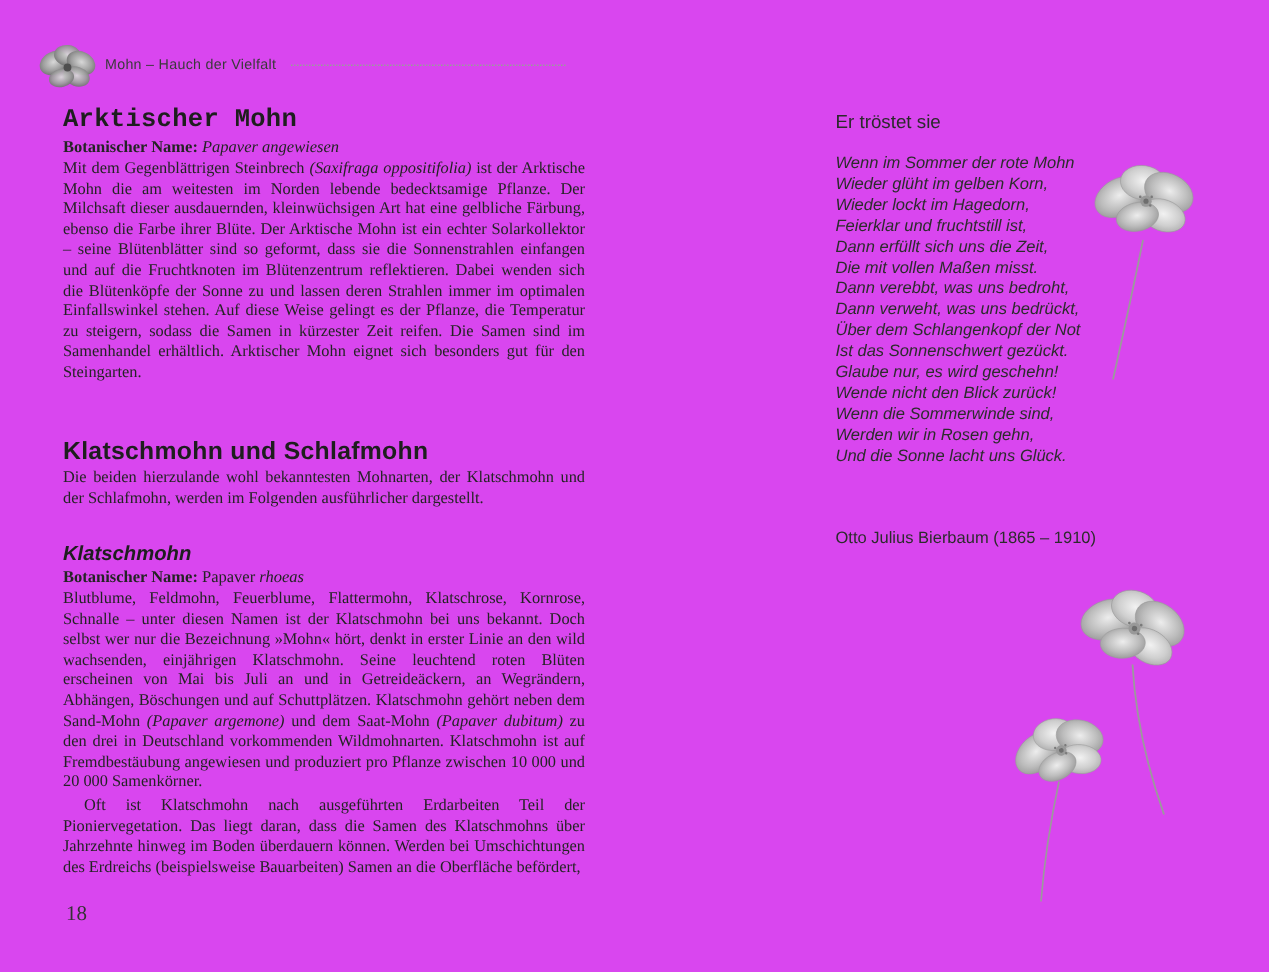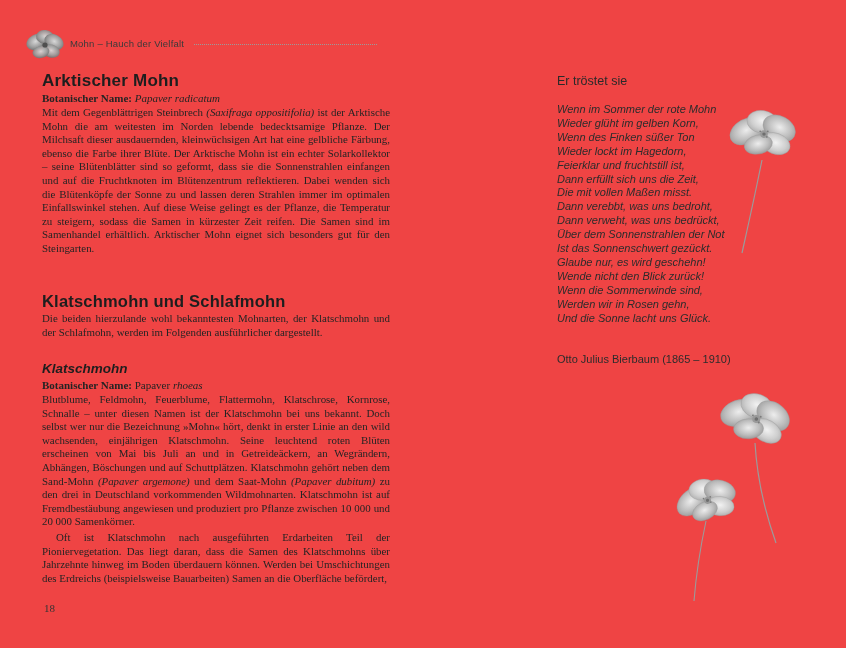--- a/index.html
+++ b/index.html
@@ -1,32 +1,32 @@
 <!DOCTYPE html>
 <html><head>
 <meta charset="utf-8">
 <style>
   html,body{margin:0;padding:0;background:#ffffff;}
   .page{
-    position:relative;width:846px;height:648px;background:#ef4444;overflow:hidden;
+    position:relative;width:846px;height:648px;background:#d946ef;overflow:hidden;
     font-family:"Liberation Serif",serif;color:#242424;
   }
   .it{font-style:italic;}
   .bd{font-weight:bold;}
   
   .runhead{
     position:absolute;left:70px;top:38px;width:307px;display:flex;align-items:baseline;
     font-family:"Liberation Sans",sans-serif;font-size:9.5px;color:#3a3a3a;letter-spacing:.2px;
   }
   .runhead .leader{flex:1;margin-left:10px;border-bottom:1.5px dotted #9b9b9b;transform:translateY(-2px);}
   .hdr-icon{position:absolute;left:26px;top:28px;}
   
   .blk{position:absolute;left:42px;width:348px;}
   h1.sec{
-    margin:0;font-family:Liberation Sans, sans-serif;font-weight:700;color:#1e1e1e;
+    margin:0;font-family:Liberation Mono, monospace;font-weight:700;color:#1e1e1e;
     font-size:17px;line-height:1.1;letter-spacing:.2px;
   }
   h2.sec{
     margin:0;font-family:"Liberation Sans",sans-serif;font-weight:700;color:#1e1e1e;
     font-size:16.5px;line-height:1.1;letter-spacing:.2px;
   }
   h3.sub{
     margin:0;font-family:"Liberation Sans",sans-serif;font-weight:700;font-style:italic;
     color:#1e1e1e;font-size:13.5px;line-height:1.1;
   }
@@ -39,21 +39,21 @@
     font-size:12.5px;color:#2a2a2a;
   }
   .poem{
     position:absolute;left:557px;top:103px;width:190px;
     font-family:"Liberation Sans",sans-serif;font-size:11px;line-height:13.9px;color:#2c2c2c;font-style:italic;
   }
   .poem-author{
     position:absolute;left:557px;top:353px;font-family:"Liberation Sans",sans-serif;
     font-size:11px;color:#2c2c2c;text-align:right;
   }
-  .pagenum{position:absolute;left:44px;top:602px;font-size:11px;color:#333;}
+  .pagenum{position:absolute;left:44px;top:602px;font-size:14px;color:#333;}
   .flowers{position:absolute;left:0;top:0;pointer-events:none;}
 </style>
 </head>
 <body>
 
 <div class="page">
 
   <svg class="hdr-icon" width="40" height="36" viewBox="0 0 40 36">
     <defs>
       <radialGradient id="petalH" cx="50%" cy="45%" r="65%">
@@ -71,43 +71,42 @@
       <circle cx="0" cy="0" r="2.6" fill="#4f4f4f"></circle>
     </g>
   </svg>
 
   <div class="runhead">
     <span>Mohn – Hauch der Vielfalt</span>
     <span class="leader"></span>
   </div>
 
   <h1 class="sec blk" style="top:72px;">Arktischer Mohn</h1>
-  <div class="botname blk" style="top:92px;"><span class="bd">Botanischer Name:</span><span> </span><span class="it">Papaver radicatum</span></div>
+  <div class="botname blk" style="top:92px;"><span class="bd">Botanischer Name:</span><span> </span><span class="it">Papaver angewiesen</span></div>
   <div class="body-par blk" style="top:106px;"><span>Mit dem Gegenblättrigen Steinbrech </span><span class="it">(Saxifraga oppositifolia)</span><span> ist der Arktische Mohn die am weitesten im Norden lebende bedecktsamige Pflanze. Der Milchsaft dieser ausdauernden, kleinwüchsigen Art hat eine gelbliche Färbung, ebenso die Farbe ihrer Blüte. Der Arktische Mohn ist ein echter Solarkollektor – seine Blütenblätter sind so geformt, dass sie die Sonnenstrahlen einfangen und auf die Fruchtknoten im Blütenzentrum reflektieren. Dabei wenden sich die Blütenköpfe der Sonne zu und lassen deren Strahlen immer im optimalen Einfallswinkel stehen. Auf diese Weise gelingt es der Pflanze, die Temperatur zu steigern, sodass die Samen in kürzester Zeit reifen. Die Samen sind im Samenhandel erhältlich. Arktischer Mohn eignet sich besonders gut für den Steingarten.</span></div>
 
   <h2 class="sec blk" style="top:292px;">Klatschmohn und Schlafmohn</h2>
   <div class="body-par blk" style="top:312px;">Die beiden hierzulande wohl bekanntesten Mohnarten, der Klatschmohn und der Schlafmohn, werden im Folgenden ausführlicher dargestellt.</div>
 
   <h3 class="sub blk" style="top:362px;">Klatschmohn</h3>
   <div class="botname blk" style="top:379px;"><span class="bd">Botanischer Name:</span><span> Papaver </span><span class="it">rhoeas</span></div>
   <div class="body-par blk" style="top:393px;"><span>Blutblume, Feldmohn, Feuerblume, Flattermohn, Klatschrose, Kornrose, Schnalle – unter diesen Namen ist der Klatschmohn bei uns bekannt. Doch selbst wer nur die Bezeichnung »Mohn« hört, denkt in erster Linie an den wild wachsenden, einjährigen Klatschmohn. Seine leuchtend roten Blüten erscheinen von Mai bis Juli an und in Getreideäckern, an Wegrändern, Abhängen, Böschungen und auf Schuttplätzen. Klatschmohn gehört neben dem Sand-Mohn </span><span class="it">(Papaver argemone)</span><span> und dem Saat-Mohn </span><span class="it">(Papaver dubitum)</span><span> zu den drei in Deutschland vorkommenden Wildmohnarten. Klatschmohn ist auf Fremdbestäubung angewiesen und produziert pro Pflanze zwischen 10&nbsp;000 und 20&nbsp;000 Samenkörner.</span></div>
   <div class="body-par indent blk" style="top:531px;">Oft ist Klatschmohn nach ausgeführten Erdarbeiten Teil der Pioniervegetation. Das liegt daran, dass die Samen des Klatschmohns über Jahrzehnte hinweg im Boden überdauern können. Werden bei Umschichtungen des Erdreichs (beispielsweise Bauarbeiten) Samen an die Oberfläche befördert,</div>
 
   <div class="poem-title">Er tröstet sie</div>
   <div class="poem">
       <div>Wenn im Sommer der rote Mohn</div>
       <div>Wieder glüht im gelben Korn,</div>
-      <div>Wenn des Finken süßer Ton</div>
       <div>Wieder lockt im Hagedorn,</div>
       <div>Feierklar und fruchtstill ist,</div>
       <div>Dann erfüllt sich uns die Zeit,</div>
       <div>Die mit vollen Maßen misst.</div>
       <div>Dann verebbt, was uns bedroht,</div>
       <div>Dann verweht, was uns bedrückt,</div>
-      <div>Über dem Sonnenstrahlen der Not</div>
+      <div>Über dem Schlangenkopf der Not</div>
       <div>Ist das Sonnenschwert gezückt.</div>
       <div>Glaube nur, es wird geschehn!</div>
       <div>Wende nicht den Blick zurück!</div>
       <div>Wenn die Sommerwinde sind,</div>
       <div>Werden wir in Rosen gehn,</div>
       <div>Und die Sonne lacht uns Glück.</div>
     </div>
   <div class="poem-author">Otto Julius Bierbaum (1865 – 1910)</div>
 
   <svg class="flowers" width="846" height="648" viewBox="0 0 846 648">

